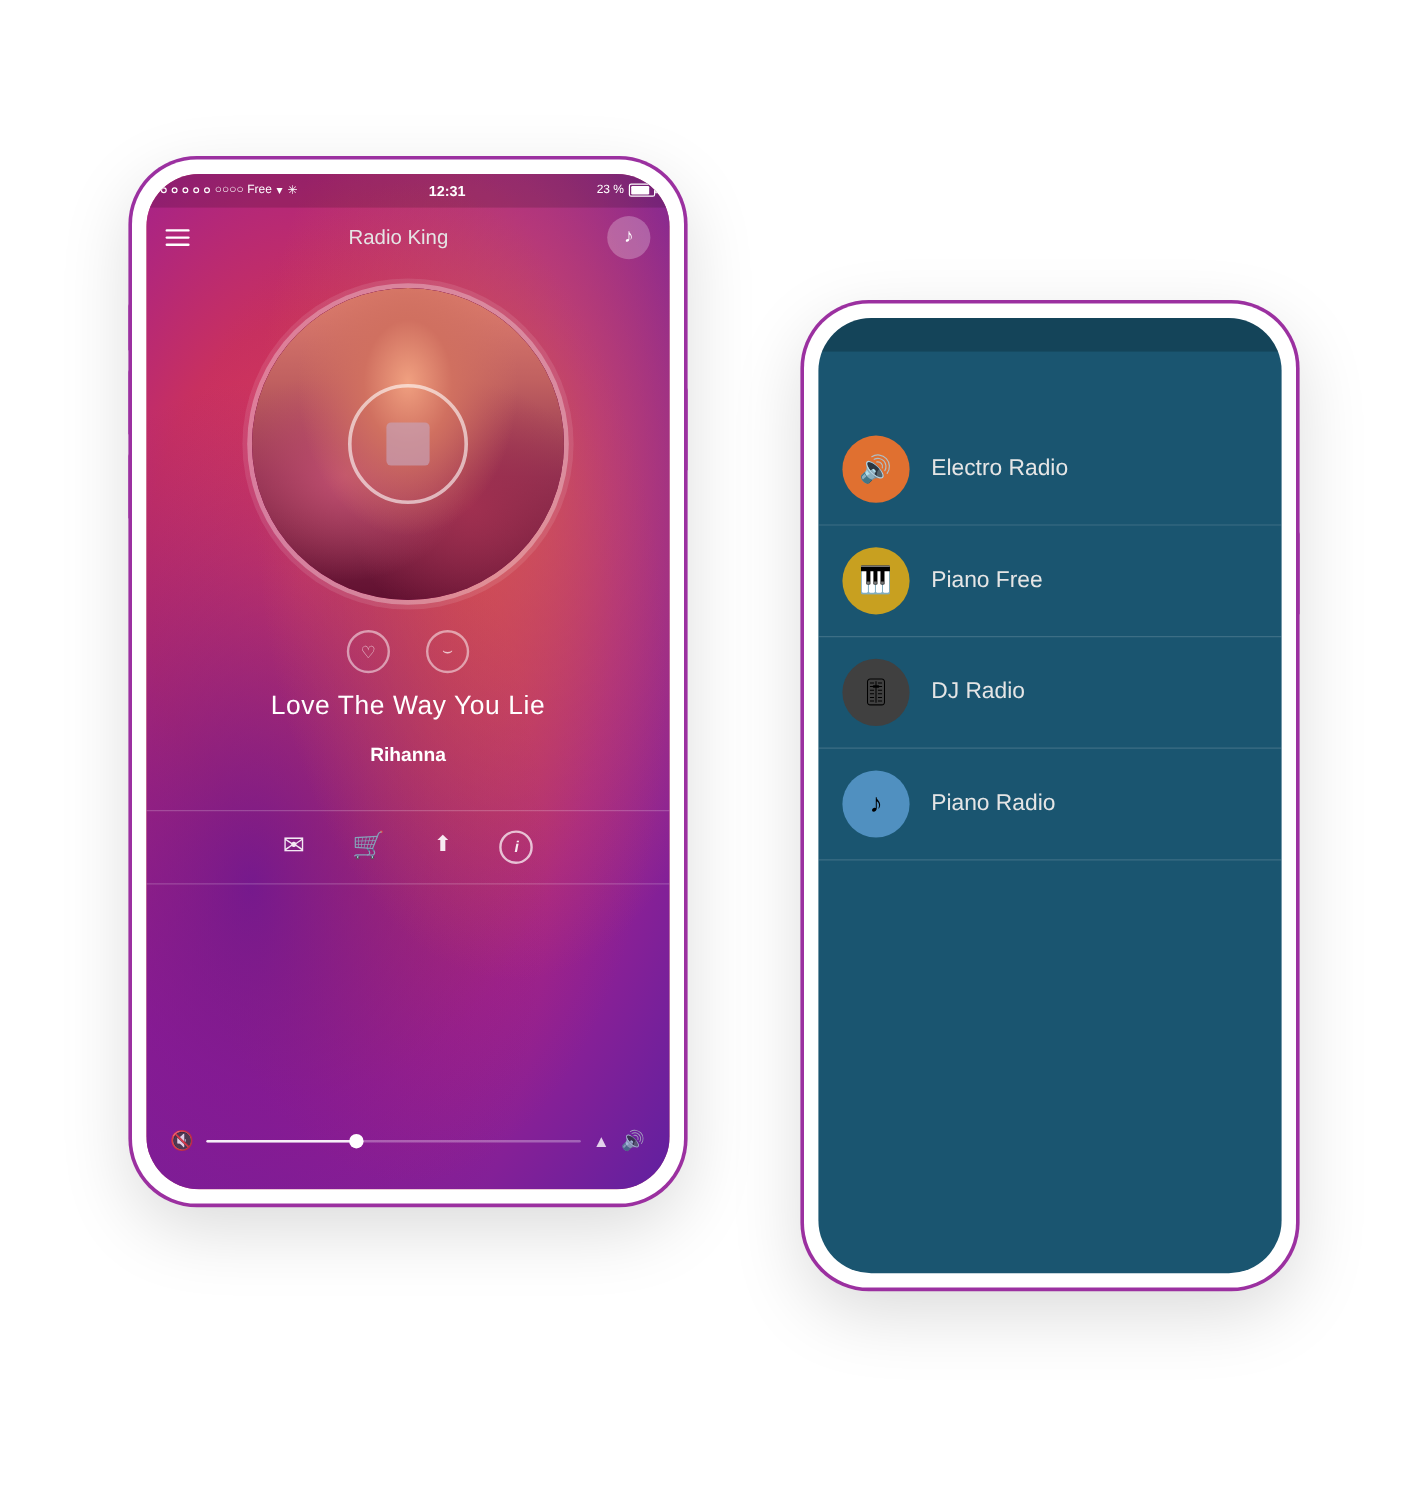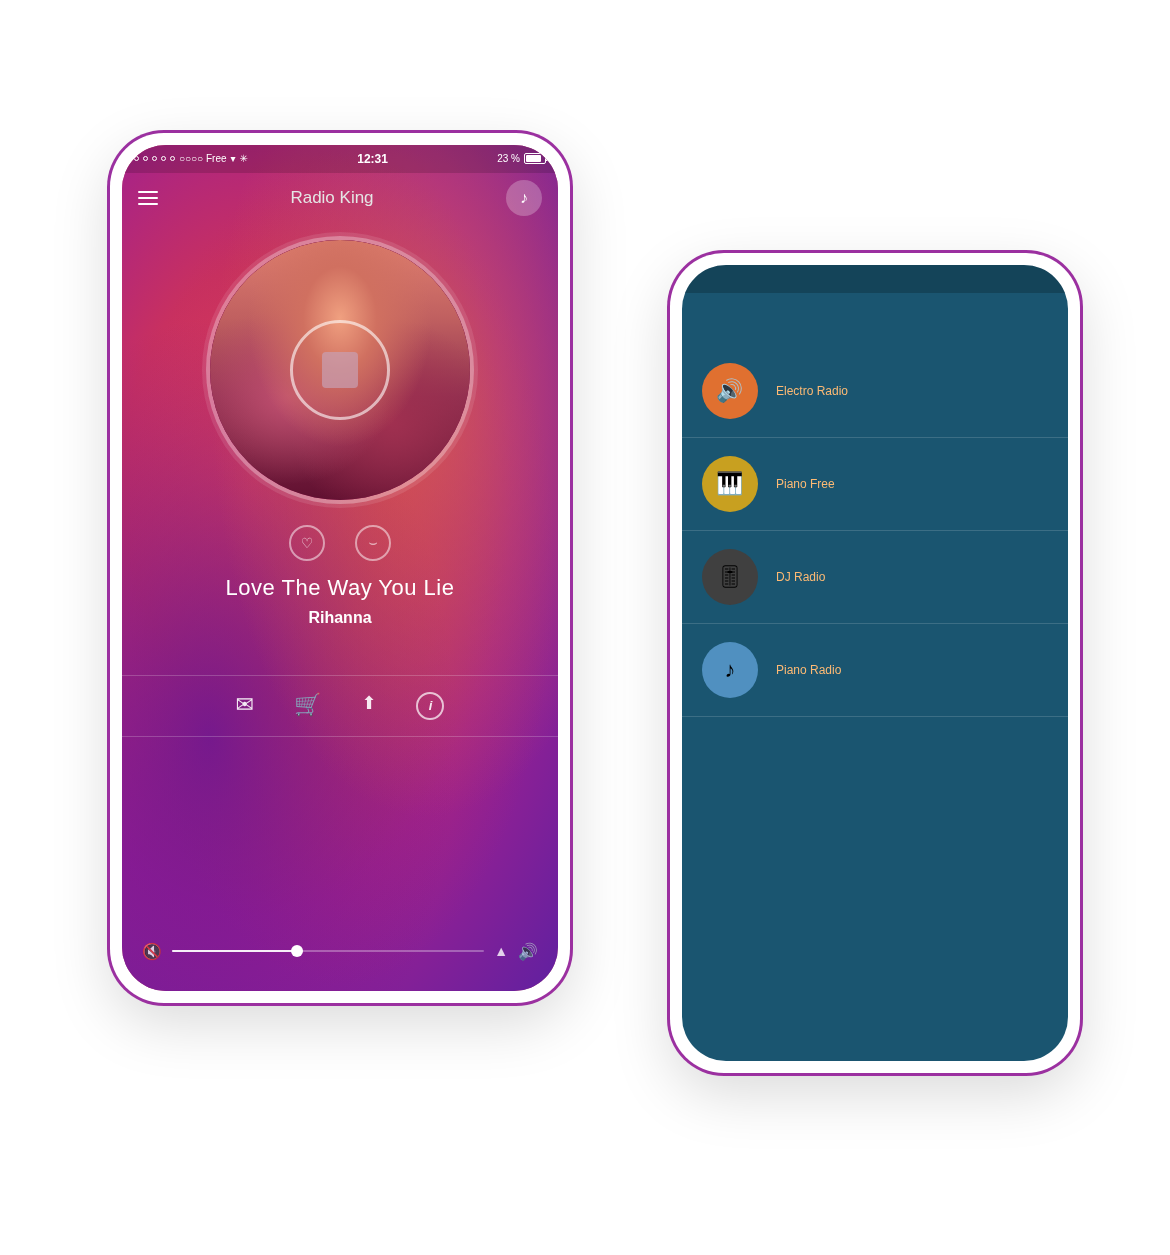--- a/index.html
+++ b/index.html
@@ -227,21 +227,21 @@
       color: #ffffff;
     }
     .song-title {
       font-size: 22px;
       font-weight: 300;
       letter-spacing: 0.5px;
     }
     .song-artist {
       font-size: 16px;
       font-weight: 600;
-      margin-top: 8px;
+      margin-top: 20px;
     }
 
     
     .action-row {
       position: absolute;
       top: 530px; left: 0; right: 0;
       display: flex;
       justify-content: center;
       gap: 40px;
       z-index: 5;
@@ -397,22 +397,22 @@
     .radio-icon-circle {
       width: 56px; height: 56px;
       border-radius: 50%;
       display: flex;
       align-items: center;
       justify-content: center;
       flex-shrink: 0;
       font-size: 22px;
     }
     .radio-item-label {
-      color: #fdba74;
-      font-size: 12px;
+      color: #e5e5e5;
+      font-size: 19px;
       font-weight: 400;
       text-align: center;
     }
 
     .electro-icon { background: #e07030; }
     .piano-icon { background: #c8a020; }
     .dj-icon { background: #404040; }
     .music-icon { background: #5090c0; }
 
     

